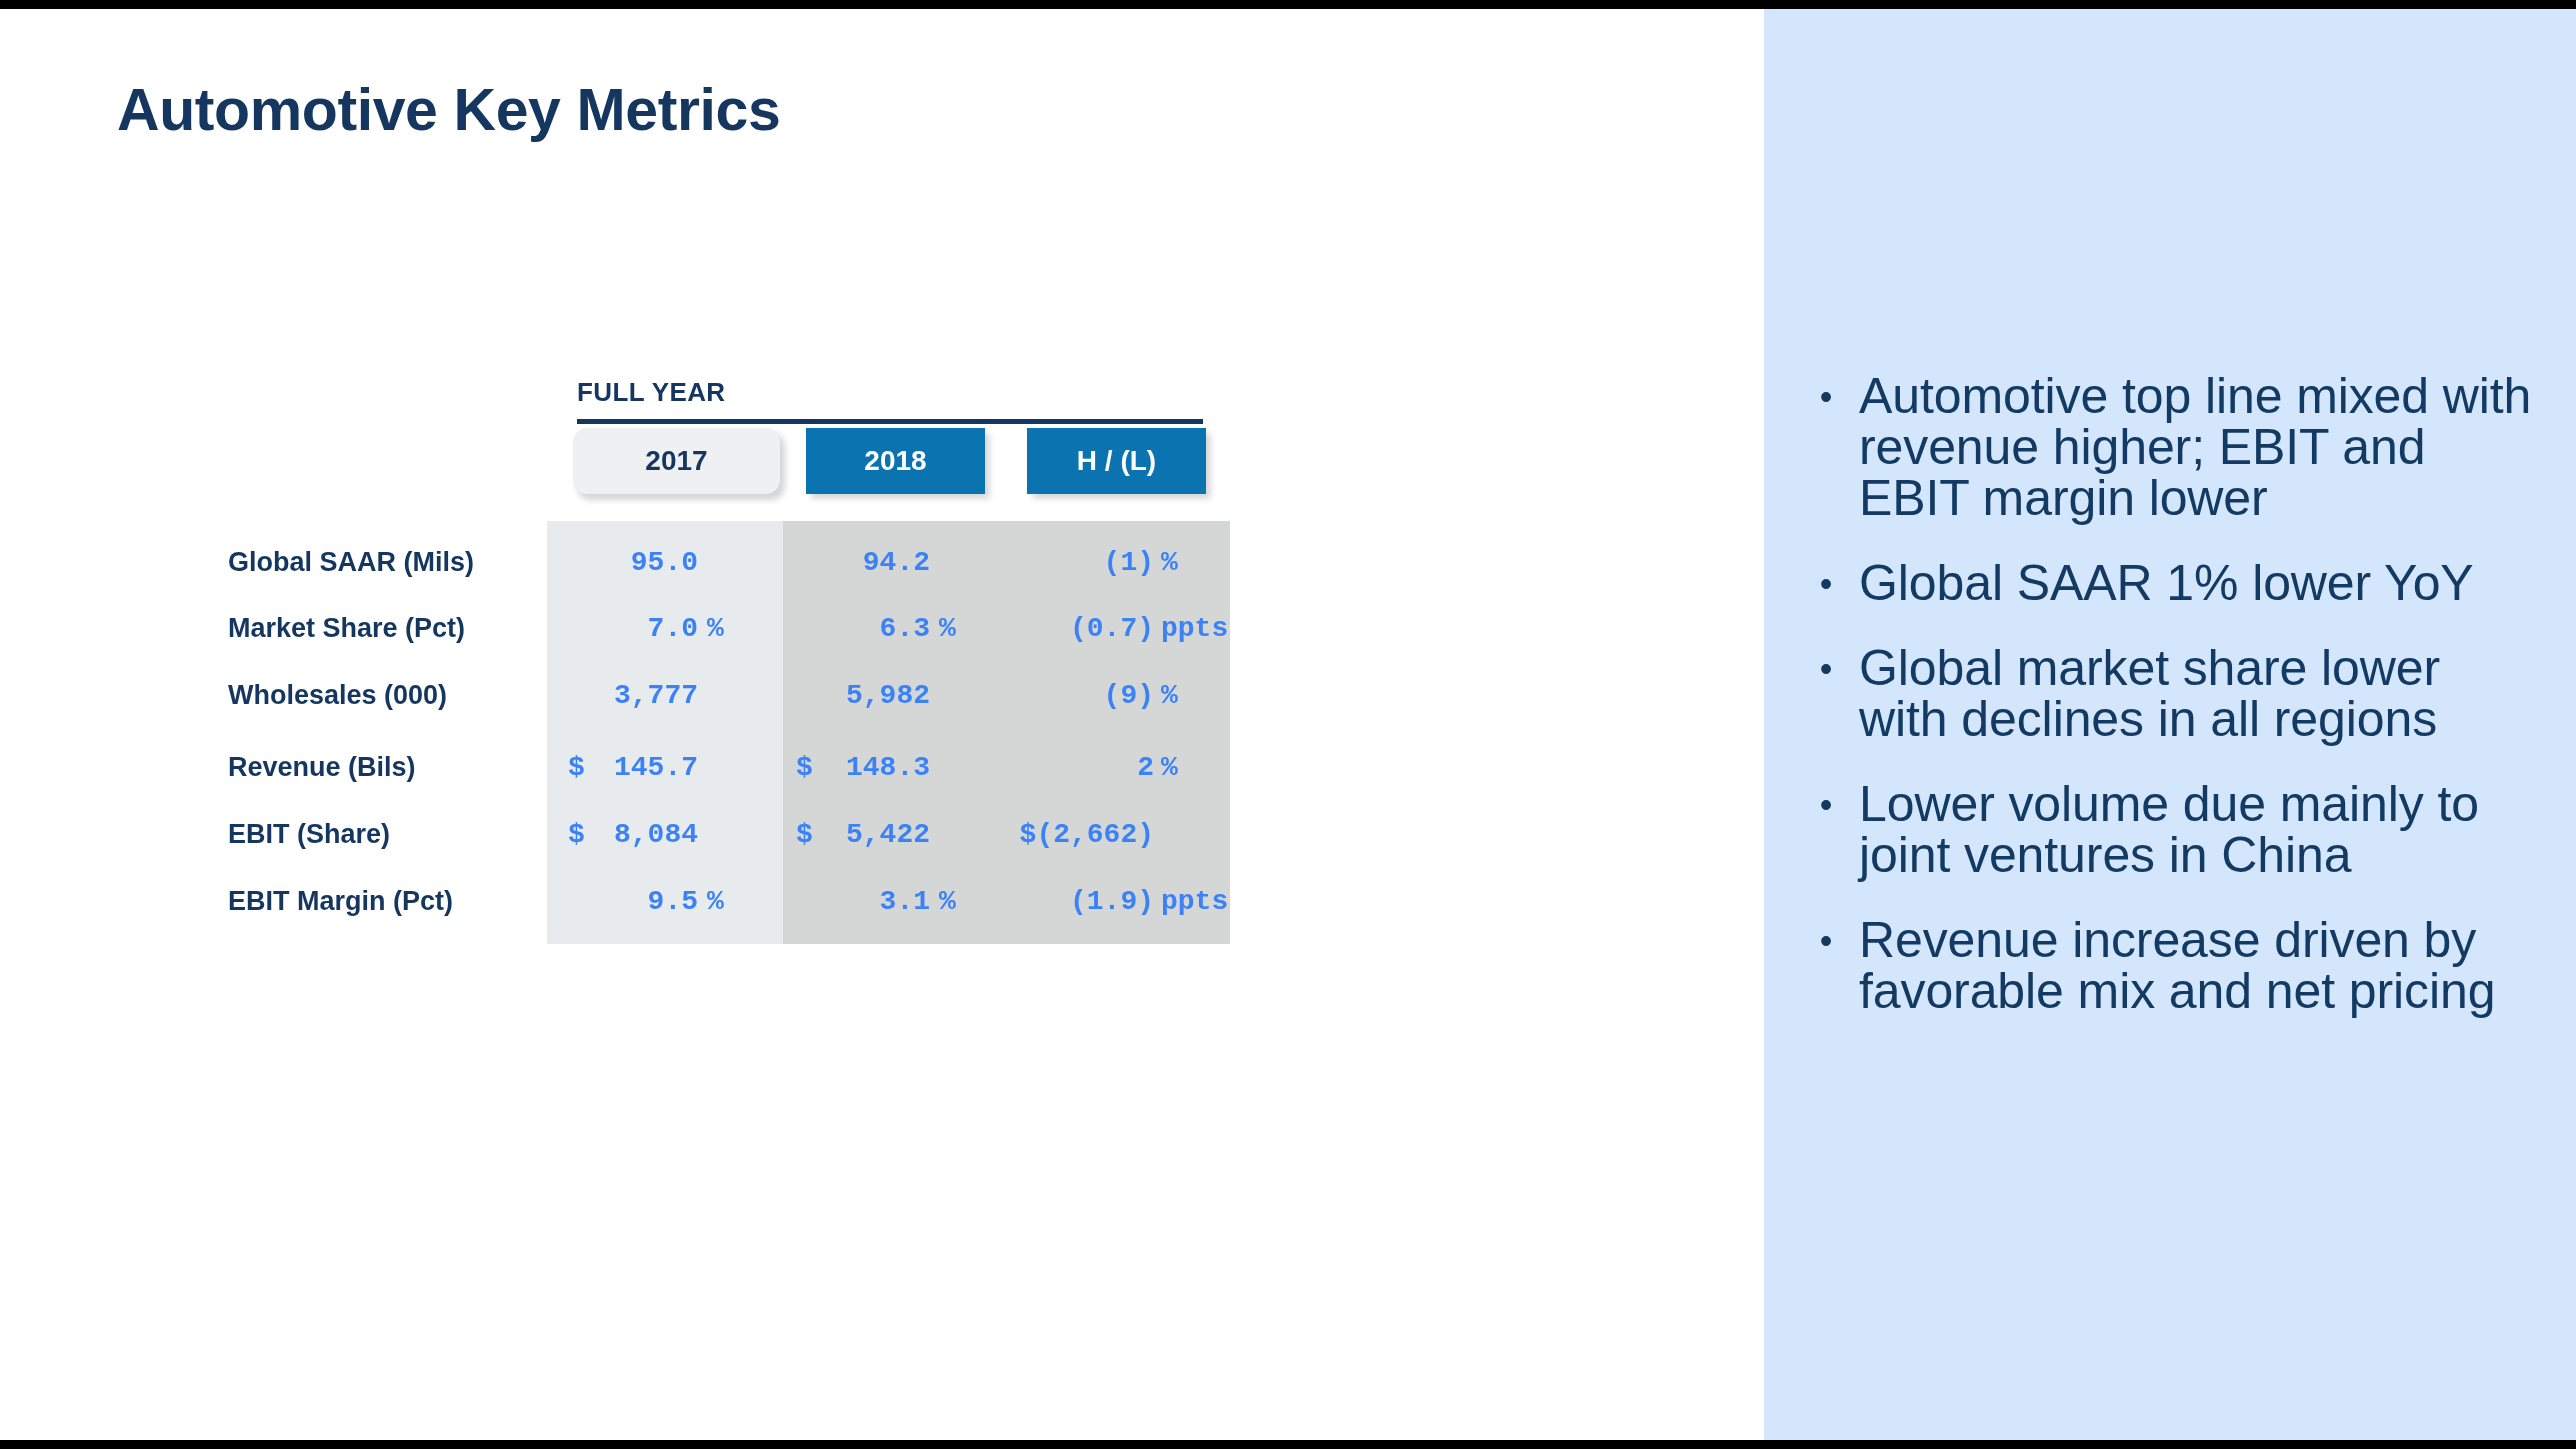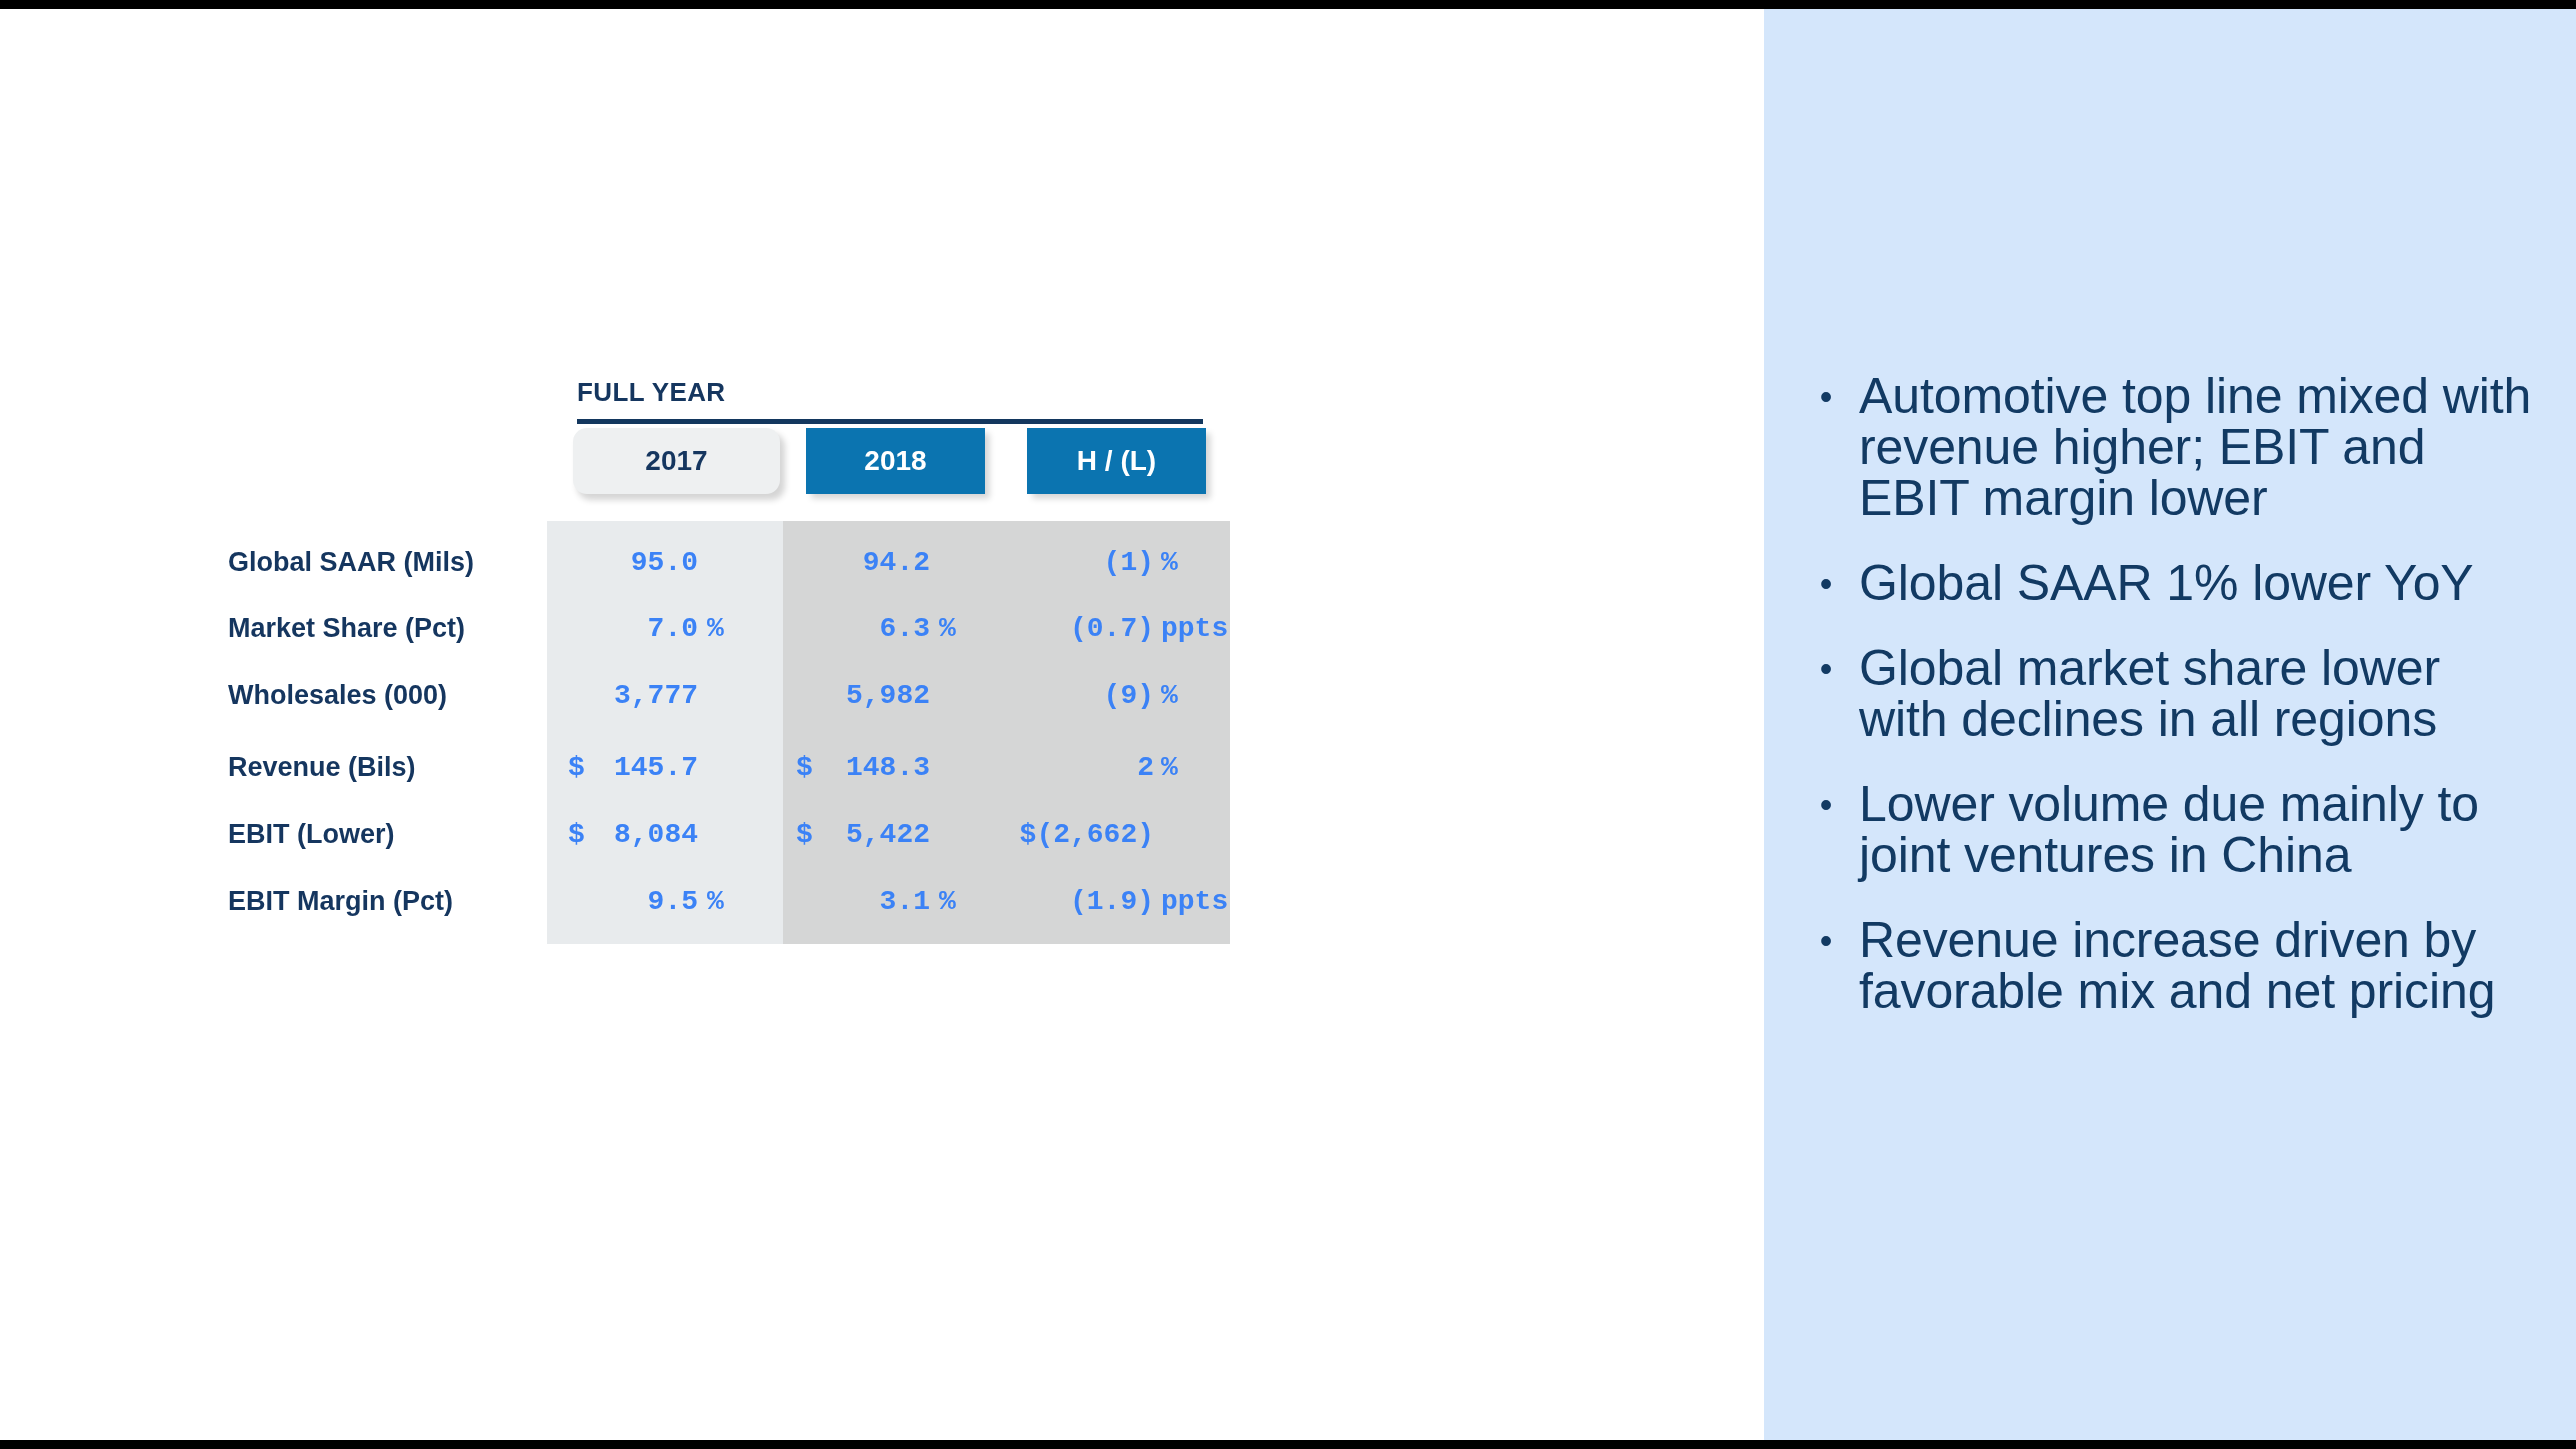--- a/index.html
+++ b/index.html
@@ -224,20 +224,21 @@
   .chl .unit { left: 186px; }
 </style>
 </head>
 <body>
 
 <div class="slide">
 
   <div class="edge-bar top"></div>
   <div class="edge-bar bottom"></div>
 
+  <div class="slide-title">Automotive Key Metrics</div>
 
   <div class="table-wrap">
 
     <div class="band band-2017"></div>
     <div class="band band-2018"></div>
 
     <div class="full-year-label">FULL YEAR</div>
     <div class="full-year-rule"></div>
 
     <div class="hdr-box hdr-2017">
@@ -320,21 +321,21 @@
         <span class="unit"></span>
       </div>
       <div class="cell chl">
         <span class="cur"></span>
         <span class="num">2</span>
         <span class="unit">%</span>
       </div>
     </div>
 
     <div class="row" style="top:819px;">
-      <div class="row-label">EBIT (Lower)</div>
+      <div class="row-label">EBIT (Share)</div>
       <div class="cell c2017">
         <span class="cur">$</span>
         <span class="num">8,084</span>
         <span class="unit"></span>
       </div>
       <div class="cell c2018">
         <span class="cur">$</span>
         <span class="num">5,422</span>
         <span class="unit"></span>
       </div>

